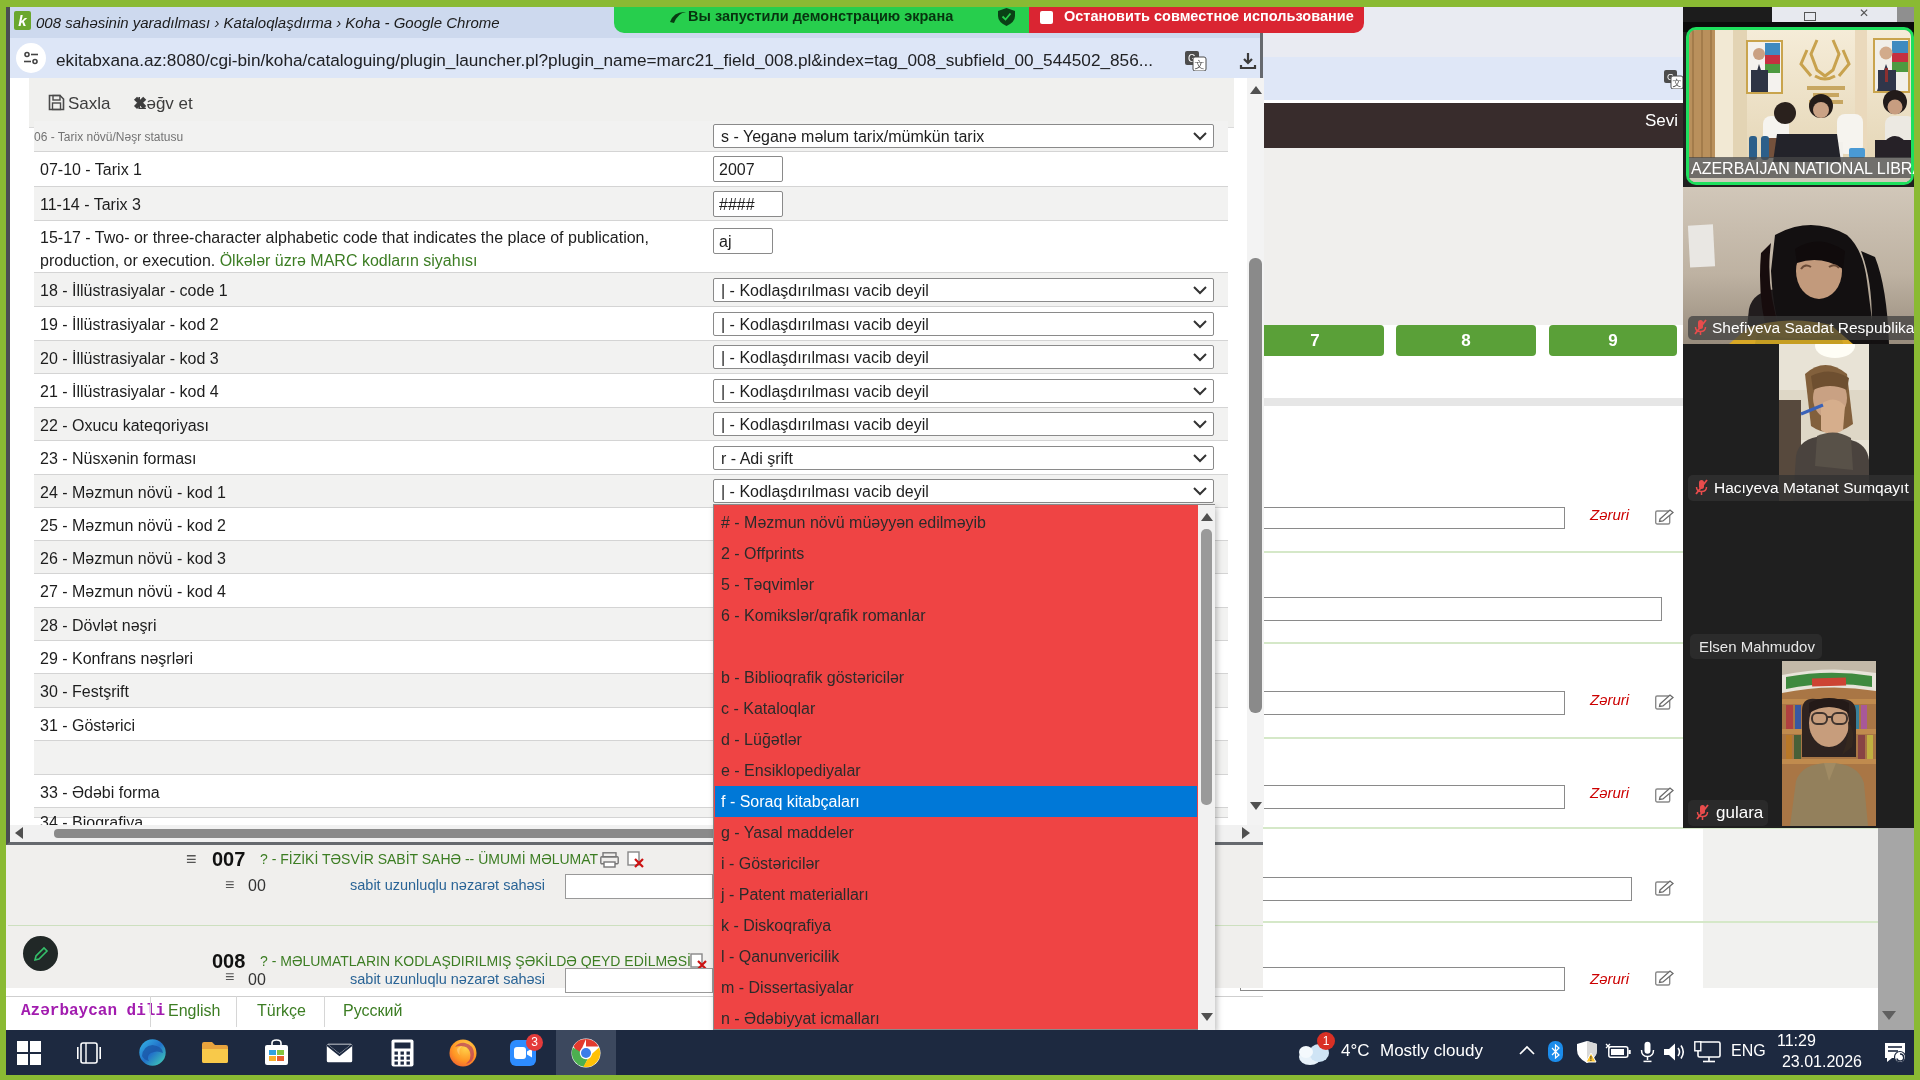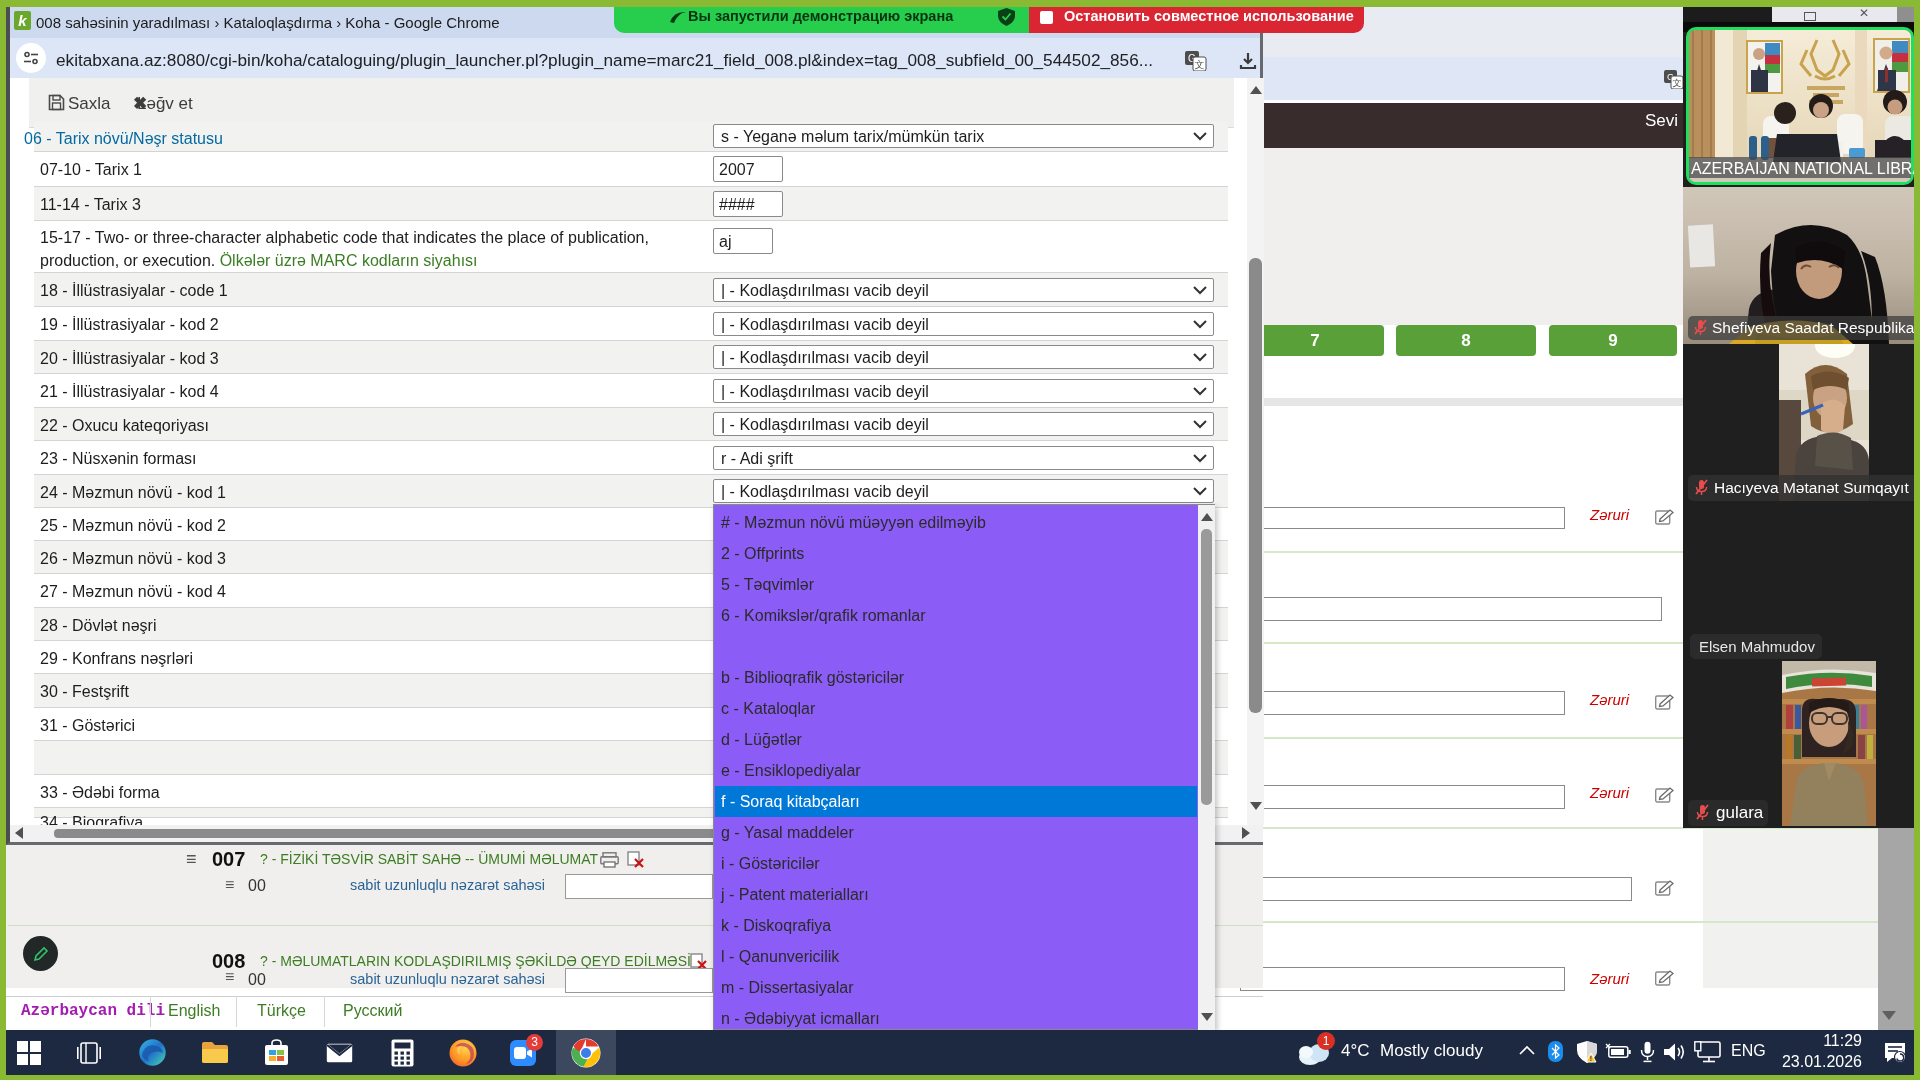--- a/index.html
+++ b/index.html
@@ -116,21 +116,21 @@
 <div class="abs" style="left:168px;top:1002px;color:#3c7d23;font-size:16px;">English</div>
 <div class="abs" style="left:236px;top:996px;width:1px;height:31px;background:#d6d6d6;"></div>
 <div class="abs" style="left:257px;top:1002px;color:#3c7d23;font-size:16px;">Türkçe</div>
 <div class="abs" style="left:324px;top:996px;width:1px;height:31px;background:#d6d6d6;"></div>
 <div class="abs" style="left:343px;top:1002px;color:#3c7d23;font-size:16px;">Русский</div>
 
 <div class="abs" id="popup" style="left:6px;top:7px;width:1257px;height:838px;background:#fff;border-left:4px solid #4a4d52;border-right:3px solid #66696e;border-bottom:3px solid #66696e;">
 
   <div class="abs" style="left:0;top:0;width:1250px;height:31px;background:#cdd9ee;"></div>
   <div class="abs" style="left:4px;top:4px;width:17px;height:19px;background:#6aa72d;color:#fff;font-size:15px;font-style:italic;font-weight:bold;text-align:center;line-height:19px;border-radius:2px;">k</div>
-  <div class="abs" style="left:26px;top:7px;color:#1c1c1c;font-size:15px;">008 sahəsinin yaradılması › Kataloqlaşdırma › Koha - Google Chrome</div>
+  <div class="abs" style="left:26px;top:7px;color:#1c1c1c;font-size:15px;font-style:italic;">008 sahəsinin yaradılması › Kataloqlaşdırma › Koha - Google Chrome</div>
 
   <div class="abs" style="left:0;top:31px;width:1250px;height:40px;background:#dde6f7;"></div>
   <div class="abs" style="left:6px;top:36px;width:30px;height:30px;border-radius:50%;background:#fff;"></div>
   <svg class="abs" style="left:13px;top:43px;" width="16" height="16" viewBox="0 0 16 16">
       <circle cx="4" cy="4.5" r="2" fill="none" stroke="#444" stroke-width="1.6"></circle>
       <line x1="8" y1="4.5" x2="15" y2="4.5" stroke="#444" stroke-width="1.6"></line>
       <circle cx="12" cy="11.5" r="2" fill="none" stroke="#444" stroke-width="1.6"></circle>
       <line x1="1" y1="11.5" x2="8" y2="11.5" stroke="#444" stroke-width="1.6"></line>
     </svg>
   <div class="abs" style="left:46px;top:43px;color:#202124;font-size:17.2px;white-space:nowrap;overflow:hidden;width:1110px;">ekitabxana.az:8080/cgi-bin/koha/cataloguing/plugin_launcher.pl?plugin_name=marc21_field_008.pl&amp;index=tag_008_subfield_00_544502_856...</div>
@@ -151,21 +151,21 @@
       <path d="M1.5 1.5 H12 L15.5 5 V15.5 H1.5 Z" fill="none" stroke="#4a4a4a" stroke-width="1.6"></path>
       <rect x="4.5" y="9" width="8" height="6.5" fill="none" stroke="#4a4a4a" stroke-width="1.4"></rect>
       <rect x="5" y="1.5" width="7" height="4.5" fill="none" stroke="#4a4a4a" stroke-width="1.4"></rect>
     </svg>
   <div class="abs" style="left:58px;top:87px;color:#3d3d3d;font-size:17px;">Saxla</div>
   <div class="abs" style="left:123px;top:86px;color:#3d3d3d;font-size:17px;font-weight:bold;">✖</div>
   <div class="abs" style="left:127px;top:87px;color:#3d3d3d;font-size:17px;">Ləğv et</div>
 
   <div class="abs" style="left:24px;top:114px;width:1194px;height:697px;border-left:1px solid #d4d4d4;"></div>
   <div class="abs" style="left:24px;top:114px;width:1194px;height:31px;background:#f2f2f1;border-bottom:1px solid #d4d4d4;"></div>
-  <div class="abs" style="left:14px;top:123px;color:#0369a1;font-size:16px;">06 - Tarix növü/Nəşr statusu</div>
+  <div class="abs" style="left:24px;top:123px;color:#737373;font-size:12px;">06 - Tarix növü/Nəşr statusu</div>
   <div class="abs" style="left:703px;top:117px;width:501px;height:24px;background:#fff;border:1px solid #8a8a8a;border-radius:2px;"></div>
   <div class="abs" style="left:711px;top:121px;color:#1d1d1d;font-size:16px;">s - Yeganə məlum tarix/mümkün tarix</div>
   <svg class="abs" style="left:1183px;top:124px;" width="14" height="10" viewBox="0 0 14 10">
       <path d="M1 2 L7 8 L13 2" fill="none" stroke="#333" stroke-width="2"></path>
     </svg>
   <div class="abs" style="left:24px;top:145px;width:1194px;height:35px;background:#ffffff;border-bottom:1px solid #d4d4d4;"></div>
   <div class="abs" style="left:30px;top:154px;color:#1d1d1d;font-size:16px;">07-10 - Tarix 1</div>
   <div class="abs" style="left:703px;top:149px;width:70px;height:26px;background:#fff;border:1px solid #8a8a8a;border-radius:2px;"></div>
   <div class="abs" style="left:709px;top:154px;color:#1d1d1d;font-size:16px;">2007</div>
   <div class="abs" style="left:24px;top:180px;width:1194px;height:34px;background:#f2f2f1;border-bottom:1px solid #d4d4d4;"></div>
@@ -251,21 +251,21 @@
   <div class="abs" style="left:44px;top:822px;width:1017px;height:9px;background:#8a8a8a;border-radius:4px;"></div>
   <div class="abs" style="left:5px;top:820px;width:0;height:0;border-top:6px solid transparent;border-bottom:6px solid transparent;border-right:8px solid #505050;"></div>
   <div class="abs" style="left:1232px;top:820px;width:0;height:0;border-top:6px solid transparent;border-bottom:6px solid transparent;border-left:8px solid #505050;"></div>
 
   <div class="abs" style="left:1237px;top:71px;width:17px;height:747px;background:#f3f3f3;"></div>
   <div class="abs" style="left:1240px;top:79px;width:0;height:0;border-left:6px solid transparent;border-right:6px solid transparent;border-bottom:8px solid #505050;"></div>
   <div class="abs" style="left:1240px;top:795px;width:0;height:0;border-left:6px solid transparent;border-right:6px solid transparent;border-top:8px solid #505050;"></div>
   <div class="abs" style="left:1239px;top:251px;width:13px;height:455px;background:#8a8a8a;border-radius:6px;"></div>
 </div>
 
-<div class="abs" id="dd" style="left:713px;top:504px;width:502px;height:526px;background:#8b5cf6;border:1px solid #8a8a8a;box-shadow:2px 3px 6px rgba(0,0,0,.25);">
+<div class="abs" id="dd" style="left:713px;top:504px;width:502px;height:526px;background:#ef4444;border:1px solid #8a8a8a;box-shadow:2px 3px 6px rgba(0,0,0,.25);">
   <div class="abs" style="left:7px;top:2px;width:470px;height:31px;line-height:31px;color:#2b2b2b;font-size:16px;"># - Məzmun növü müəyyən edilməyib</div>
   <div class="abs" style="left:7px;top:33px;width:470px;height:31px;line-height:31px;color:#2b2b2b;font-size:16px;">2 - Offprints</div>
   <div class="abs" style="left:7px;top:64px;width:470px;height:31px;line-height:31px;color:#2b2b2b;font-size:16px;">5 - Təqvimlər</div>
   <div class="abs" style="left:7px;top:95px;width:470px;height:31px;line-height:31px;color:#2b2b2b;font-size:16px;">6 - Komikslər/qrafik romanlar</div>
   <div class="abs" style="left:7px;top:157px;width:470px;height:31px;line-height:31px;color:#2b2b2b;font-size:16px;">b - Biblioqrafik göstəricilər</div>
   <div class="abs" style="left:7px;top:188px;width:470px;height:31px;line-height:31px;color:#2b2b2b;font-size:16px;">c - Kataloqlar</div>
   <div class="abs" style="left:7px;top:219px;width:470px;height:31px;line-height:31px;color:#2b2b2b;font-size:16px;">d - Lüğətlər</div>
   <div class="abs" style="left:7px;top:250px;width:470px;height:31px;line-height:31px;color:#2b2b2b;font-size:16px;">e - Ensiklopediyalar</div>
   <div class="abs" style="left:1px;top:281px;width:482px;height:31px;background:#0078d7;"></div>
   <div class="abs" style="left:7px;top:281px;width:470px;height:31px;line-height:31px;color:#fff;font-size:16px;">f - Soraq kitabçaları</div>
@@ -578,21 +578,21 @@
       <path d="M1 7 H6 L12 1.5 V18.5 L6 13 H1 Z" fill="#fff"></path>
       <path d="M15 6 Q18 10 15 14 M18 3.5 Q22.5 10 18 16.5" fill="none" stroke="#fff" stroke-width="1.6"></path>
     </svg>
   <svg class="abs" style="left:1694px;top:11px;" width="27" height="23" viewBox="0 0 27 23">
       <rect x="4" y="1" width="22" height="15" rx="1.5" fill="none" stroke="#fff" stroke-width="1.6"></rect>
       <line x1="15" y1="16" x2="15" y2="20" stroke="#fff" stroke-width="1.6"></line>
       <line x1="9" y1="20.5" x2="21" y2="20.5" stroke="#fff" stroke-width="1.6"></line>
       <rect x="0.8" y="0.8" width="6" height="9" fill="#1d2940" stroke="#fff" stroke-width="1.4"></rect>
     </svg>
   <div class="abs" style="left:1731px;top:12px;color:#fff;font-size:16px;">ENG</div>
-  <div class="abs" style="left:1777px;top:2px;width:85px;text-align:right;color:#fff;font-size:16px;">11:29</div>
+  <div class="abs" style="left:1777px;top:2px;width:85px;text-align:left;color:#fff;font-size:16px;">11:29</div>
   <div class="abs" style="left:1770px;top:23px;width:92px;text-align:right;color:#fff;font-size:16px;">23.01.2026</div>
   <svg class="abs" style="left:1884px;top:12px;" width="22" height="21" viewBox="0 0 22 21">
       <path d="M1 1 H21 V16 H8 L3 20 V16 H1 Z" fill="#fff"></path>
       <line x1="4" y1="5" x2="18" y2="5" stroke="#1d2940" stroke-width="1.6"></line>
       <line x1="4" y1="9" x2="14" y2="9" stroke="#1d2940" stroke-width="1.6"></line>
       <circle cx="16" cy="15" r="5.5" fill="#fff" stroke="#1d2940" stroke-width="1.2"></circle>
       <path d="M16 12 A3.5 3.5 0 1 1 12.8 16.5" fill="none" stroke="#1d2940" stroke-width="1.4"></path>
     </svg>
 </div>
 

